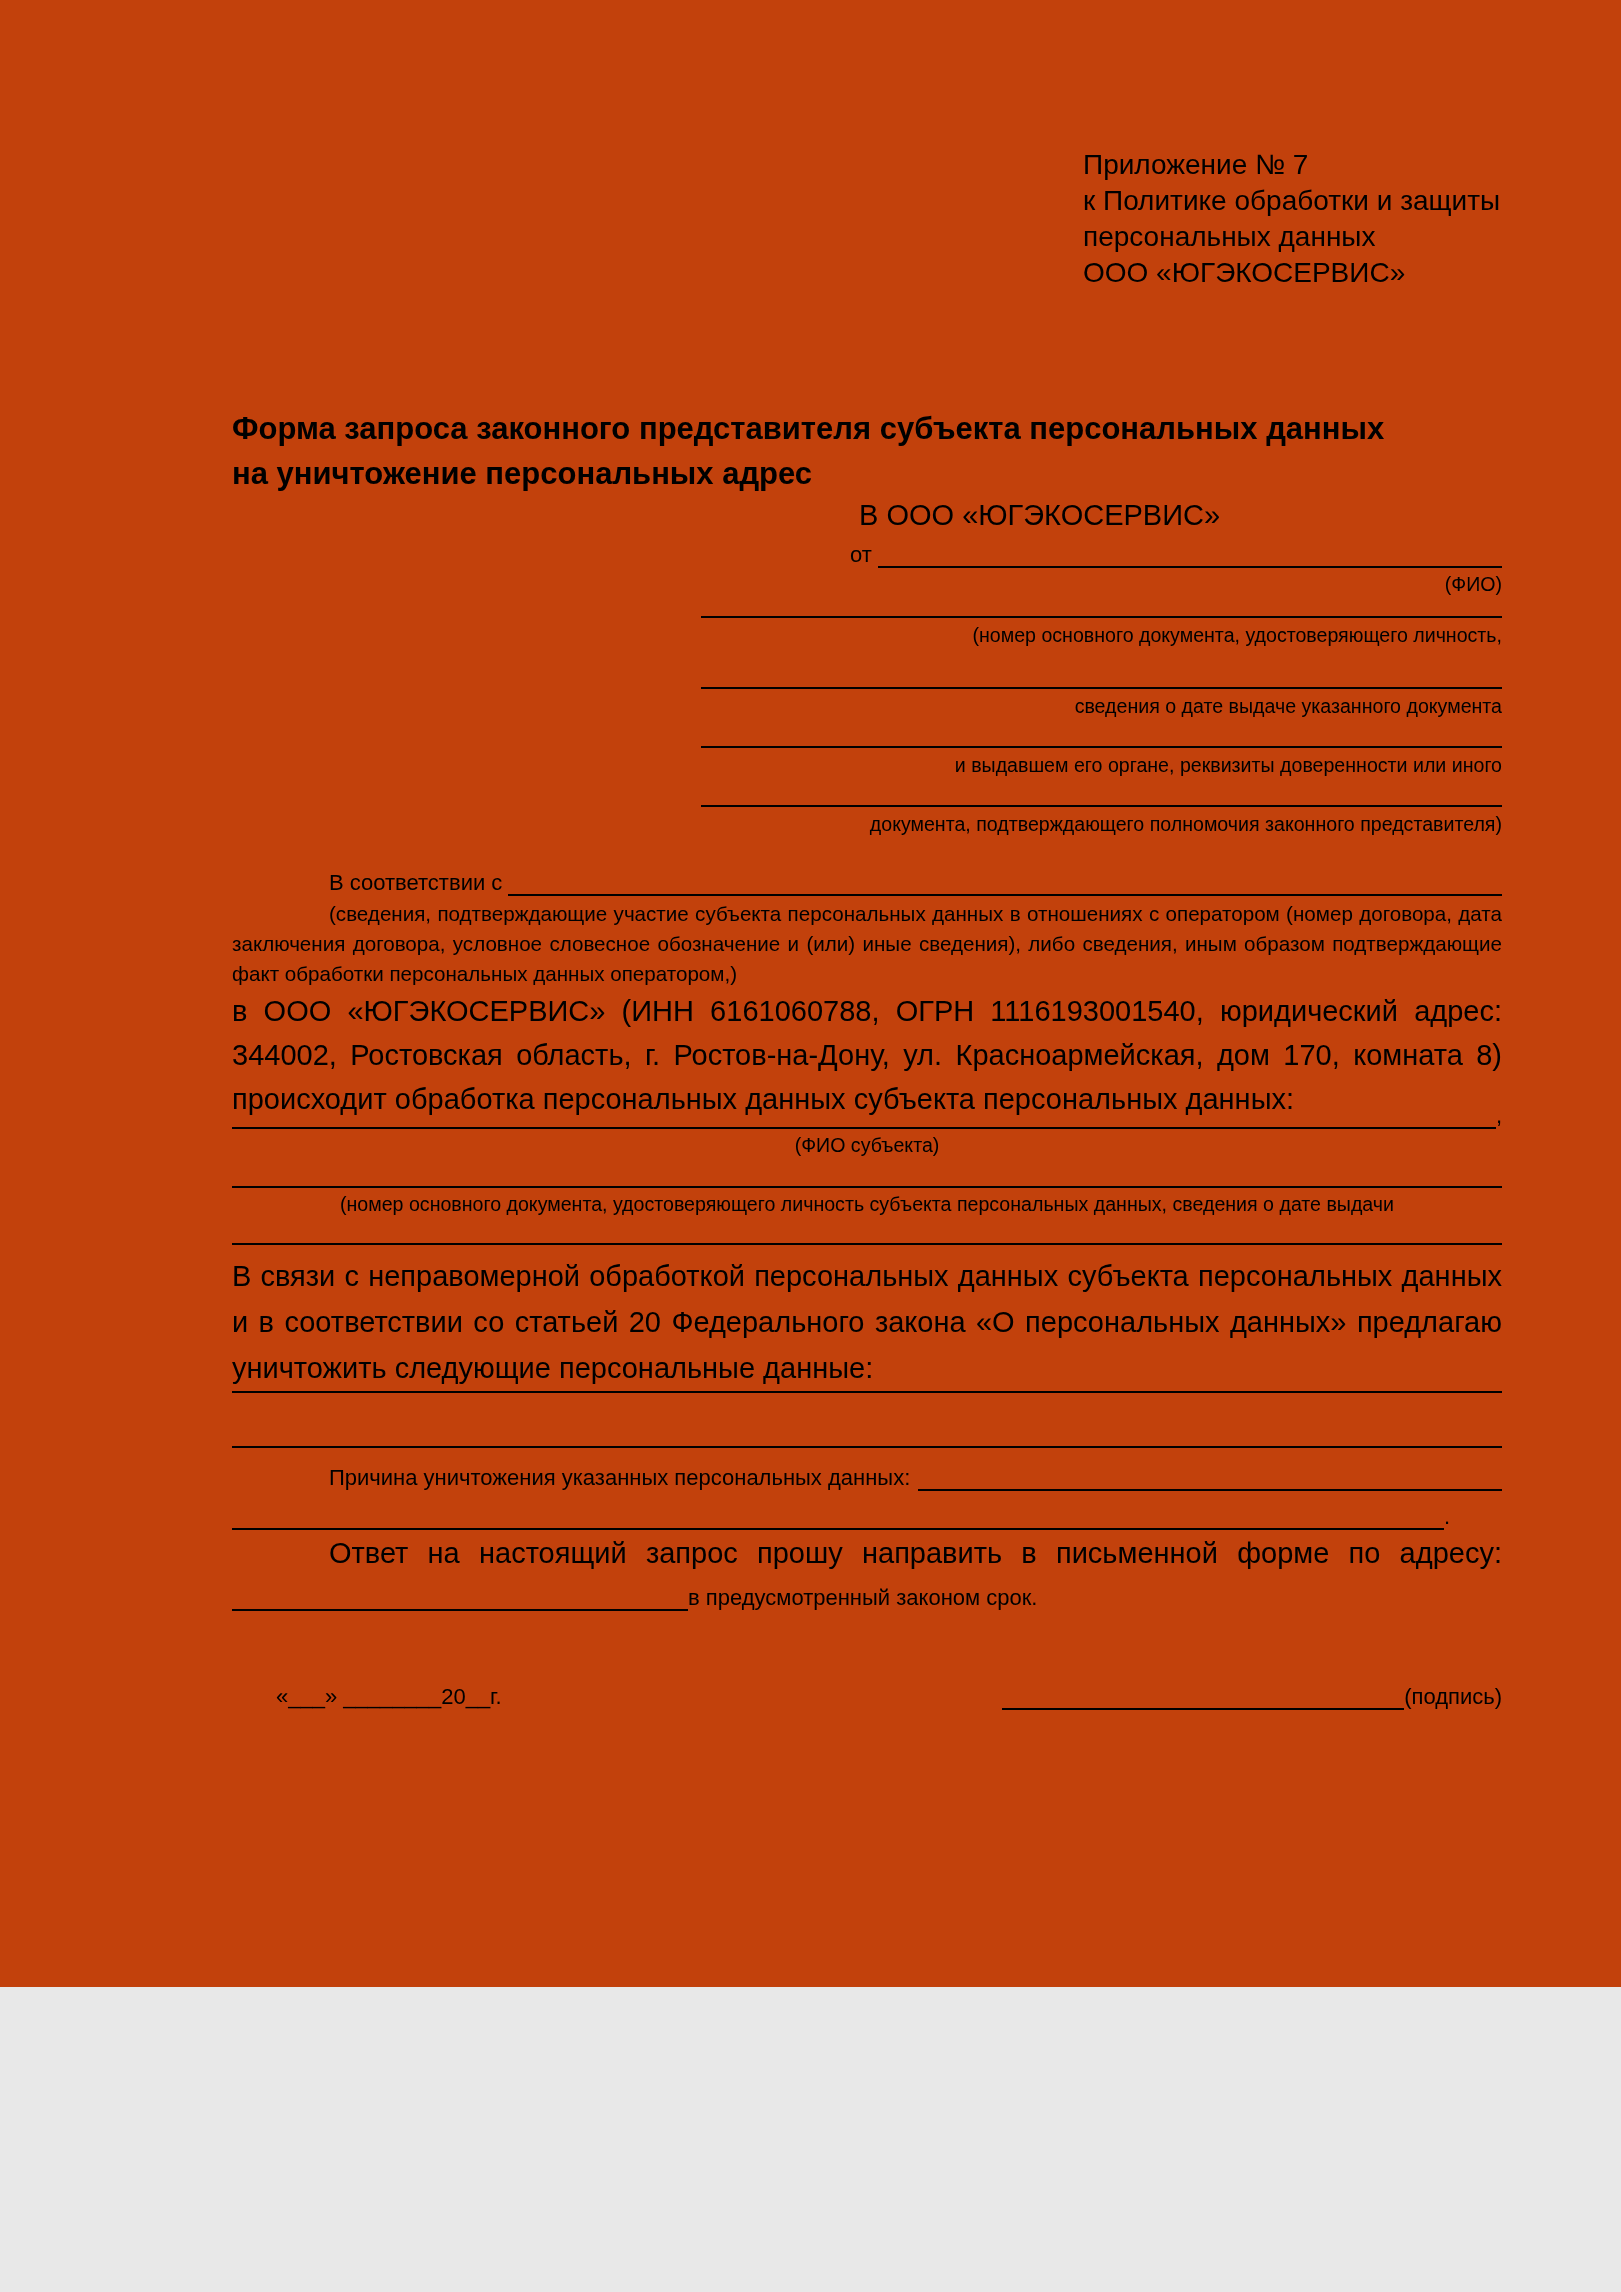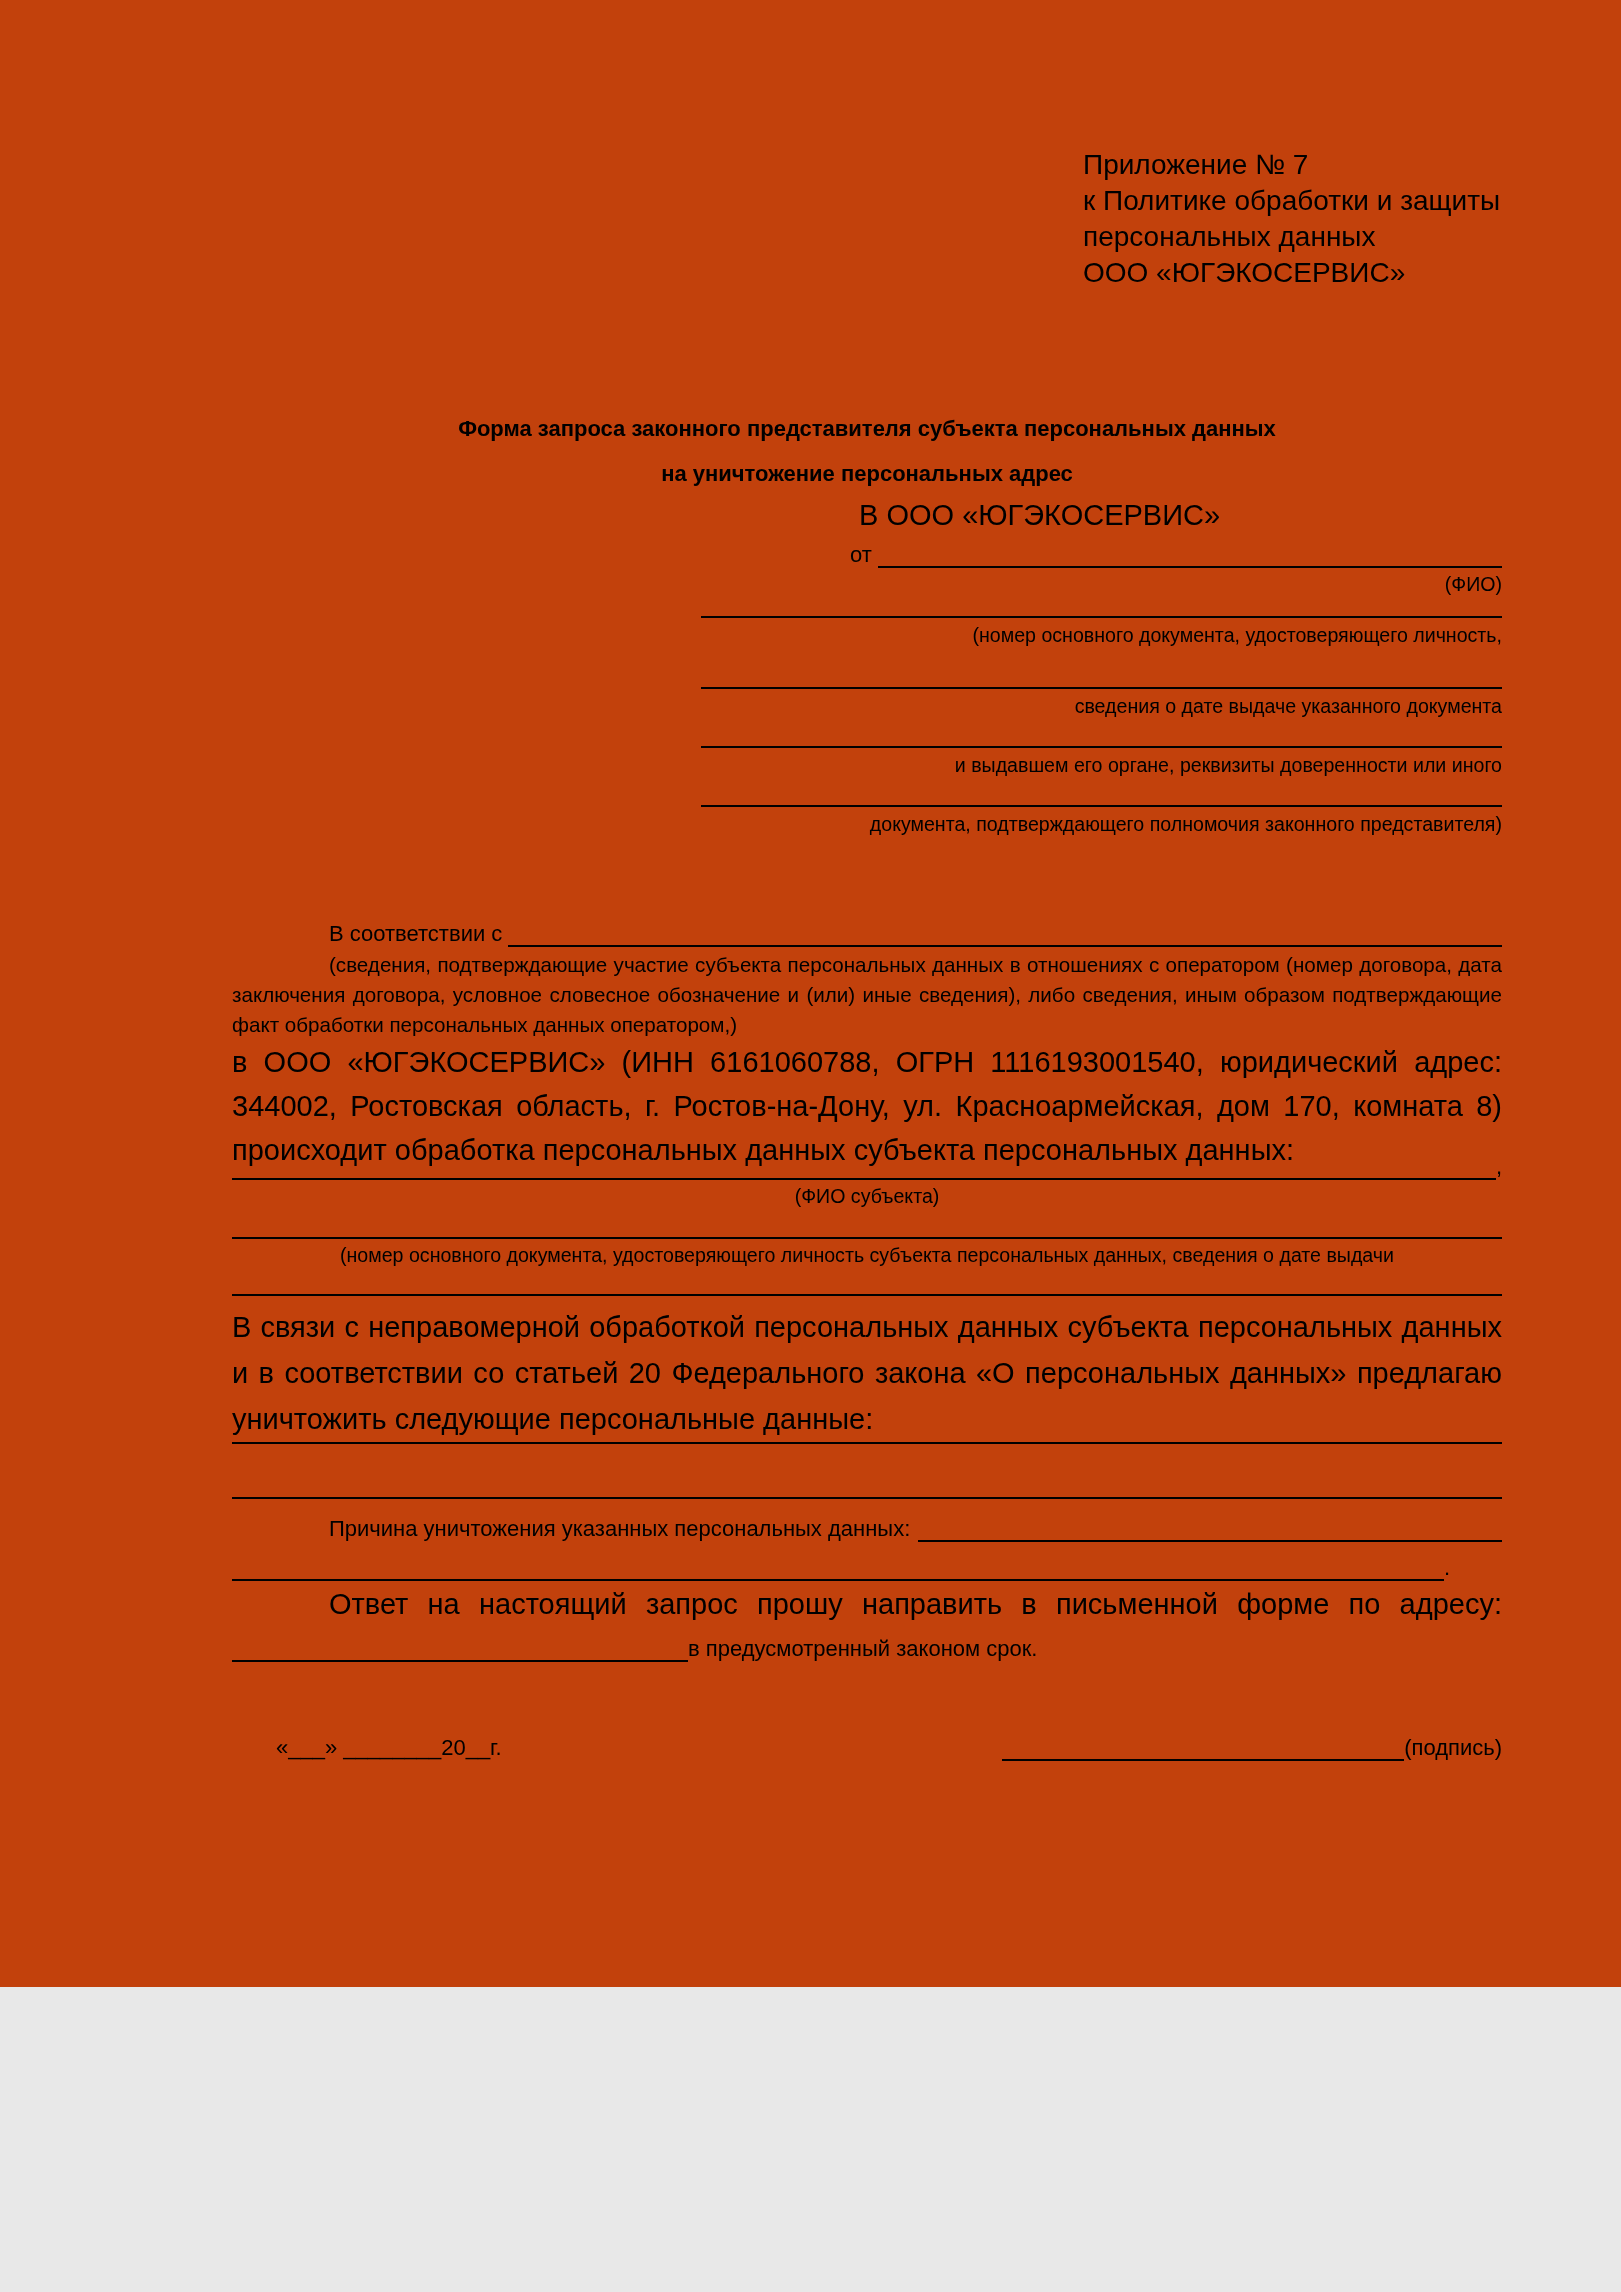--- a/index.html
+++ b/index.html
@@ -9,38 +9,38 @@
     background:#c2410c;
     margin:0 auto;
     font-family:Liberation Sans, sans-serif;
     color:#000;
     overflow:hidden;
   }
   .content { position:absolute; left:232px; top:0; width:1270px; }
 
   .appendix { margin:147px 0 0 851px; font-size:28px; line-height:36px; }
 
-  .title { margin-top:115px; text-align:center; font-weight:bold; font-size:22px; line-height:45px; }
+  .title { margin-top:115px; text-align:left; font-weight:bold; font-size:31px; line-height:45px; }
 
   .addressee { margin-left:627px; font-size:29px; line-height:39px; }
 
   .flexrow { display:flex; align-items:flex-end; font-size:22px; }
   .fill { flex:1 1 auto; border-bottom:2.9px solid #000; }
   .from-row { margin-left:618px; height:33px; }
   .from-row .label { margin-right:5.9px; }
 
   .cap-r { margin-left:469px; width:801px; text-align:right; font-size:19.6px; line-height:25.5px; }
   .uline-r { margin-left:469px; width:801px; border-bottom:2.9px solid #000; }
   .cap-c { width:100%; text-align:center; font-size:19.6px; line-height:25.5px; }
   .uline-f { width:100%; border-bottom:2.9px solid #000; }
 
   .mt4{margin-top:3.9px;} .mt5{margin-top:4.9px;}
   .u1{margin-top:18.6px;} .u2{margin-top:39px;} .u3{margin-top:26.5px;} .u4{margin-top:26.5px;}
 
-  .accordance-row { margin-top:76px; height:33px; padding-left:97px; }
+  .accordance-row { margin-top:25px; height:33px; padding-left:97px; }
   .finenote { margin-top:3.9px; font-size:20.6px; line-height:30px; text-align:justify; text-indent:97px; }
 
   .par { font-size:29px; text-align:justify; }
   .op-par { line-height:44px; }
   .comma-row { margin-top:-17.6px; height:25.5px; }
   .demand-par { margin-top:7.8px; line-height:46px; }
 
   .blank1 { margin-top:27.4px; }
   .blank2 { margin-top:25.5px; }
   .blank3 { margin-top:0px; }

